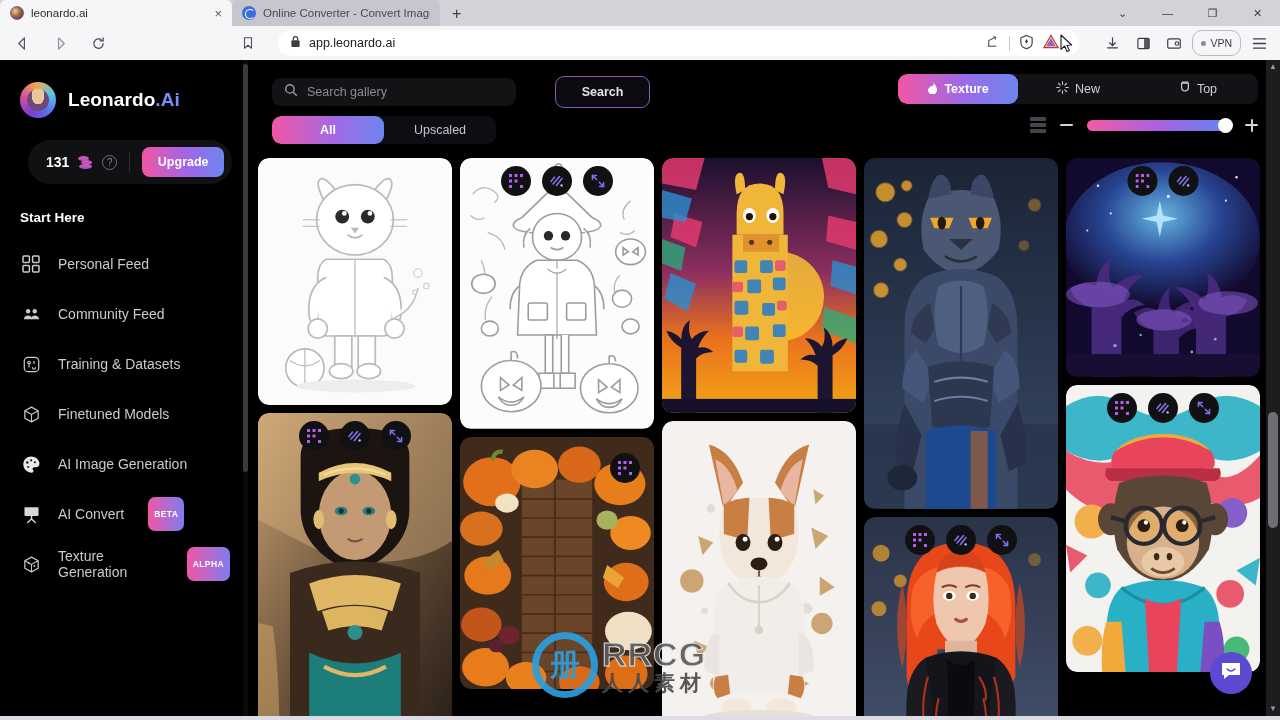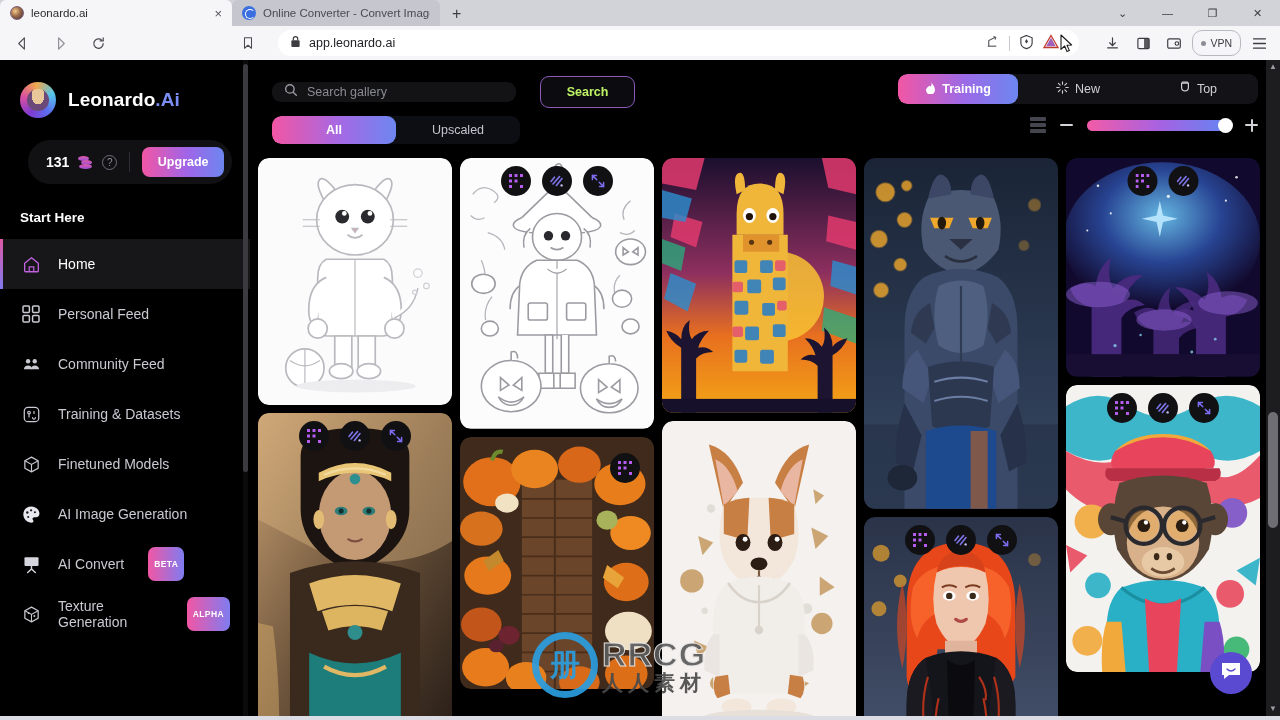--- a/index.html
+++ b/index.html
@@ -165,37 +165,37 @@
     position: absolute; right: 2px; top: 0; width: 5px; height: 656px;
     background: #0b0b0c;
   }
 
   
   .main { flex: 1; position: relative; background: #000; overflow: hidden; }
 
   .toolbar { height: 88px; position: relative; padding: 0 22px; }
   .tb-row1 { display: flex; align-items: center; padding-top: 16px; gap: 0; }
   .search-wrap {
-    width: 244px; height: 20px; background: #131316; border-radius: 9px;
+    width: 244px; height: 28px; background: #131316; border-radius: 9px;
     display: flex; align-items: center; gap: 9px; padding: 0 12px;
   }
   .search-wrap input {
     background: transparent; border: none; outline: none; flex: 1;
     color: #d8d8e0; font-size: 12.5px; font-family: "Liberation Sans", sans-serif;
   }
   .search-wrap input::placeholder { color: #8b8b94; }
   .search-btn {
-    margin-left: 24px; width: 95px; height: 32px; border-radius: 9px;
+    margin-left: 39px; width: 95px; height: 32px; border-radius: 9px;
     background: #0b0b10; border: 1px solid #8a5ab5;
-    color: #bef264; font-size: 12.5px; font-weight: 700;
+    color: #e5e5e5; font-size: 12.5px; font-weight: 700;
     font-family: "Liberation Sans", sans-serif;
     display: flex; align-items: center; justify-content: center;
   }
   .segctl {
-    margin-top: 8px; width: 248px; height: 28px; background: #0c0e14;
+    margin-top: 8px; width: 224px; height: 28px; background: #0c0e14;
     border-radius: 9px; display: flex; padding: 0; overflow: hidden;
   }
   .seg {
     flex: 1; display: flex; align-items: center; justify-content: center;
     font-size: 12.5px; color: #c4c4cc; border-radius: 9px;
   }
   .seg.active {
     background: linear-gradient(90deg,#f256a4 0%, #a469e4 55%, #6d86f0 100%);
     color: #fff; font-weight: 700;
   }
@@ -444,29 +444,20 @@
             <i></i>
             <i></i>
           </span>
         <span class="qmark">?</span>
         <span class="cdivider"></span>
         <button class="upgrade">Upgrade</button>
       </div>
 
       <div class="sec-title">Start Here</div>
 
-      <div class="navitem active">
-        <span class="nicon">
-          <svg width="19" height="19" viewBox="0 0 20 20">
-              <path d="M2.8 8.6 10 2.8l7.2 5.8v8.1a.9.9 0 0 1-.9.9H3.7a.9.9 0 0 1-.9-.9Z" fill="none" stroke="#c061e0" stroke-width="1.4" stroke-linejoin="round"></path>
-              <path d="M7.6 17.6v-5h4.8v5" fill="none" stroke="#c061e0" stroke-width="1.3"></path>
-            </svg>
-        </span>
-        <span>Home</span>
-      </div>
 
       <div class="navitem">
         <span class="nicon">
           <svg width="18" height="18" viewBox="0 0 18 18">
               <rect x="1" y="1" width="6.4" height="6.4" rx="1" fill="none" stroke="#c9c9d2" stroke-width="1.5"></rect>
               <rect x="10.6" y="1" width="6.4" height="6.4" rx="1" fill="none" stroke="#c9c9d2" stroke-width="1.5"></rect>
               <rect x="1" y="10.6" width="6.4" height="6.4" rx="1" fill="none" stroke="#c9c9d2" stroke-width="1.5"></rect>
               <rect x="10.6" y="10.6" width="6.4" height="6.4" rx="1" fill="none" stroke="#c9c9d2" stroke-width="1.5"></rect>
             </svg>
         </span>
@@ -569,21 +560,21 @@
         </div>
 
         <div class="tb-right">
           <div class="sortctl">
             <div class="sort active">
               <span>
                 <svg width="11" height="13" viewBox="0 0 11 13">
                     <path d="M5.5.6c1.8 2 1 3.5.3 4.4-.5.6-1.3.2-1.3-.6C2.7 6 1 7.3 1 9.1A4.5 4.5 0 0 0 10 9.1C10 6 7.6 3 5.5.6Z" fill="#fff"></path>
                   </svg>
               </span>
-              <span>Training</span>
+              <span>Texture</span>
             </div>
             <div class="sort">
               <span>
                 <svg width="13" height="13" viewBox="0 0 14 14">
                     <g stroke="#cfcfd6" stroke-width="1.25" stroke-linecap="round">
                       <path d="M7 .8v2.6M7 10.6v2.6M.8 7h2.6M10.6 7h2.6M2.6 2.6l1.9 1.9M9.5 9.5l1.9 1.9M11.4 2.6 9.5 4.5M4.5 9.5 2.6 11.4"></path>
                     </g>
                   </svg>
               </span>
               <span>New</span>

